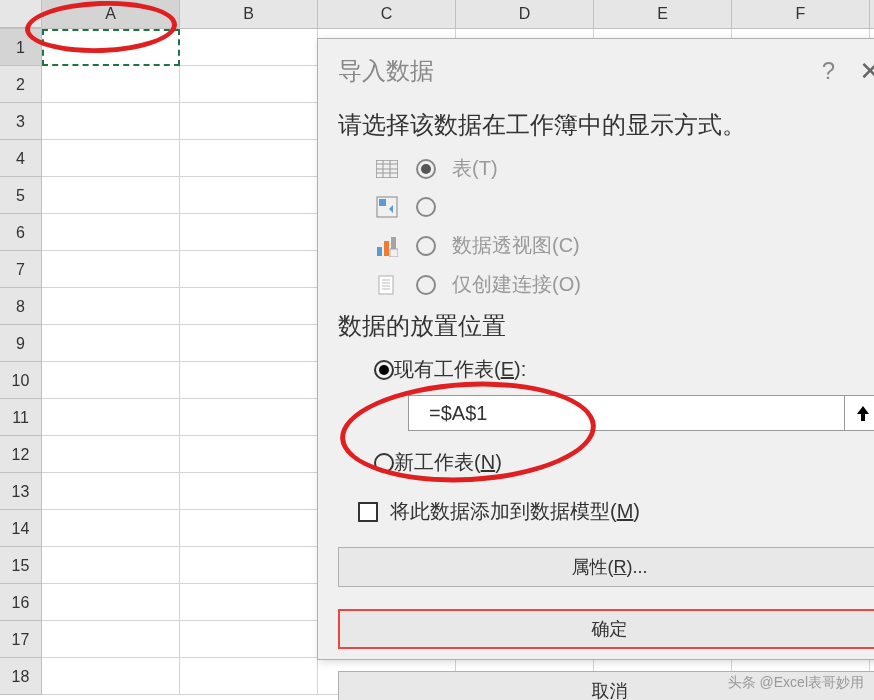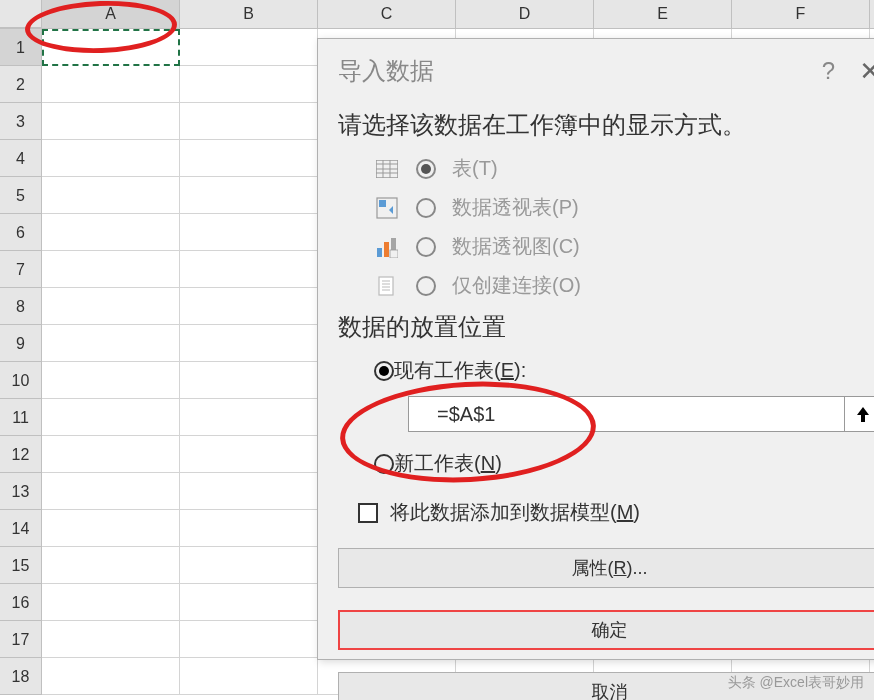--- a/index.html
+++ b/index.html
@@ -40,21 +40,21 @@
     .radio.dark { border-color: #333; }
     .radio.dark.selected::after { background: #000; }
     .option-label { font-size: 20px; color: #999; }
     .option-label.enabled { color: #333; }
     .option-label u { text-decoration: underline; }
     
     .placement-section { margin-top: 10px; }
     .placement-row { display: flex; align-items: center; margin-bottom: 12px; padding-left: 36px; }
     
     .input-row { display: flex; align-items: center; padding-left: 70px; margin-bottom: 18px; gap: 0; }
-    .cell-input { flex: 1; height: 36px; background: #fff; border: 1px solid #999; padding: 0 28px; font-size: 20px; color: #333; font-family: inherit; }
+    .cell-input { flex: 1; height: 36px; background: #fff; border: 1px solid #999; padding: 0 20px; font-size: 20px; color: #333; font-family: inherit; }
     .collapse-btn { width: 36px; height: 36px; background: #fff; border: 1px solid #999; border-left: none; display: flex; align-items: center; justify-content: center; cursor: pointer; font-size: 20px; font-weight: bold; }
     
     .checkbox-row { display: flex; align-items: center; gap: 12px; padding-left: 20px; margin-top: 22px; margin-bottom: 22px; }
     .checkbox { width: 20px; height: 20px; border: 2px solid #333; background: #fff; }
     
     .dialog-footer { display: flex; gap: 22px; padding: 0 20px 18px 20px; justify-content: flex-start; border-top: 0px solid #ddd; margin-top: 0; flex-direction: column; }
     .btn { height: 40px; padding: 0 22px; background: #e8e8e8; border: 1px solid #b0b0b0; font-size: 18px; color: #333; cursor: pointer; font-family: inherit; }
     .btn.primary { border: 2px solid #ef4444; padding: 0 36px; }
     .btn.cancel { padding: 4px 36px; }
     
@@ -275,21 +275,20 @@
 
     <div class="option-row">
       <span class="option-icon">
         <svg class="ico-pivot" viewBox="0 0 22 22">
             <rect x="1" y="1" width="20" height="20" fill="none" stroke="#999" stroke-width="1.2"></rect>
             <rect x="3" y="3" width="7" height="7" fill="#5b9bd5"></rect>
             <path d="M13 13 L17 9 L17 17 Z" fill="#5b9bd5"></path>
           </svg>
       </span>
       <span class="radio"></span>
-      <span class="option-label">数据透视表(P)</span>
     </div>
 
     <div class="option-row">
       <span class="option-icon">
         <svg class="ico-chart" viewBox="0 0 22 22">
             <rect x="1" y="12" width="5" height="9" fill="#5b9bd5"></rect>
             <rect x="8" y="6" width="5" height="15" fill="#ed7d31"></rect>
             <rect x="15" y="2" width="5" height="19" fill="#a5a5a5"></rect>
             <rect x="14" y="14" width="8" height="8" fill="#f0f0f0" stroke="#999" stroke-width="0.8"></rect>
           </svg>

